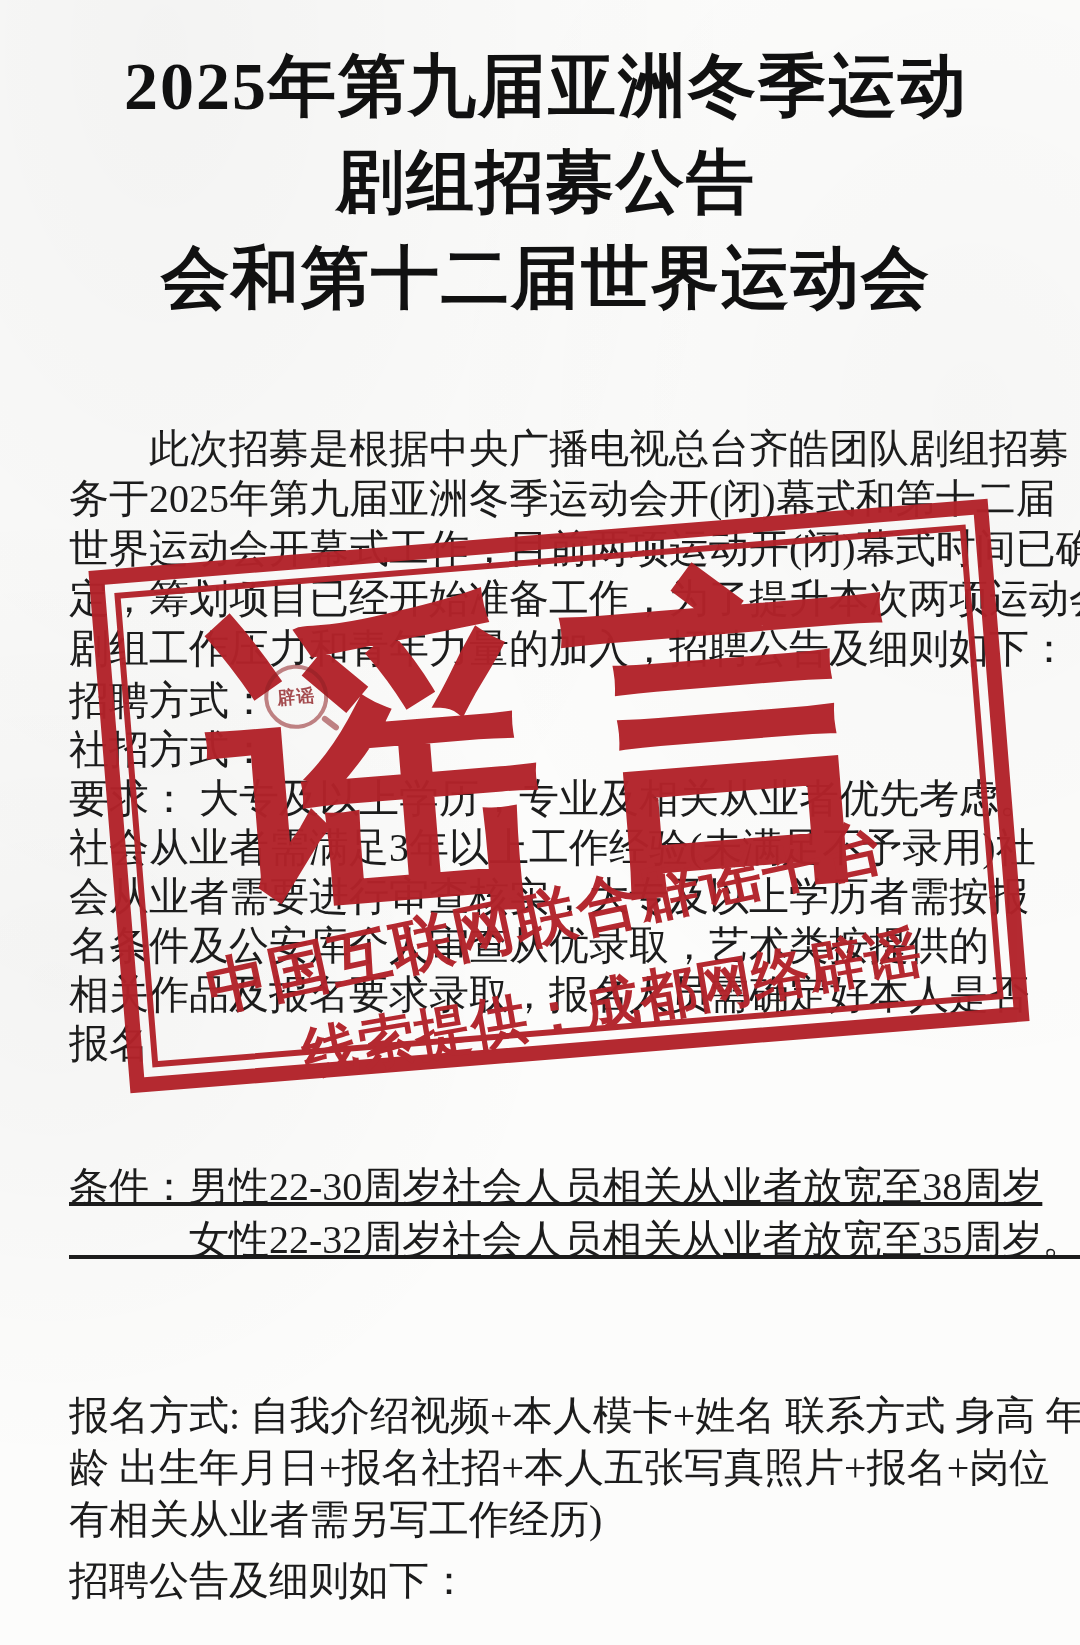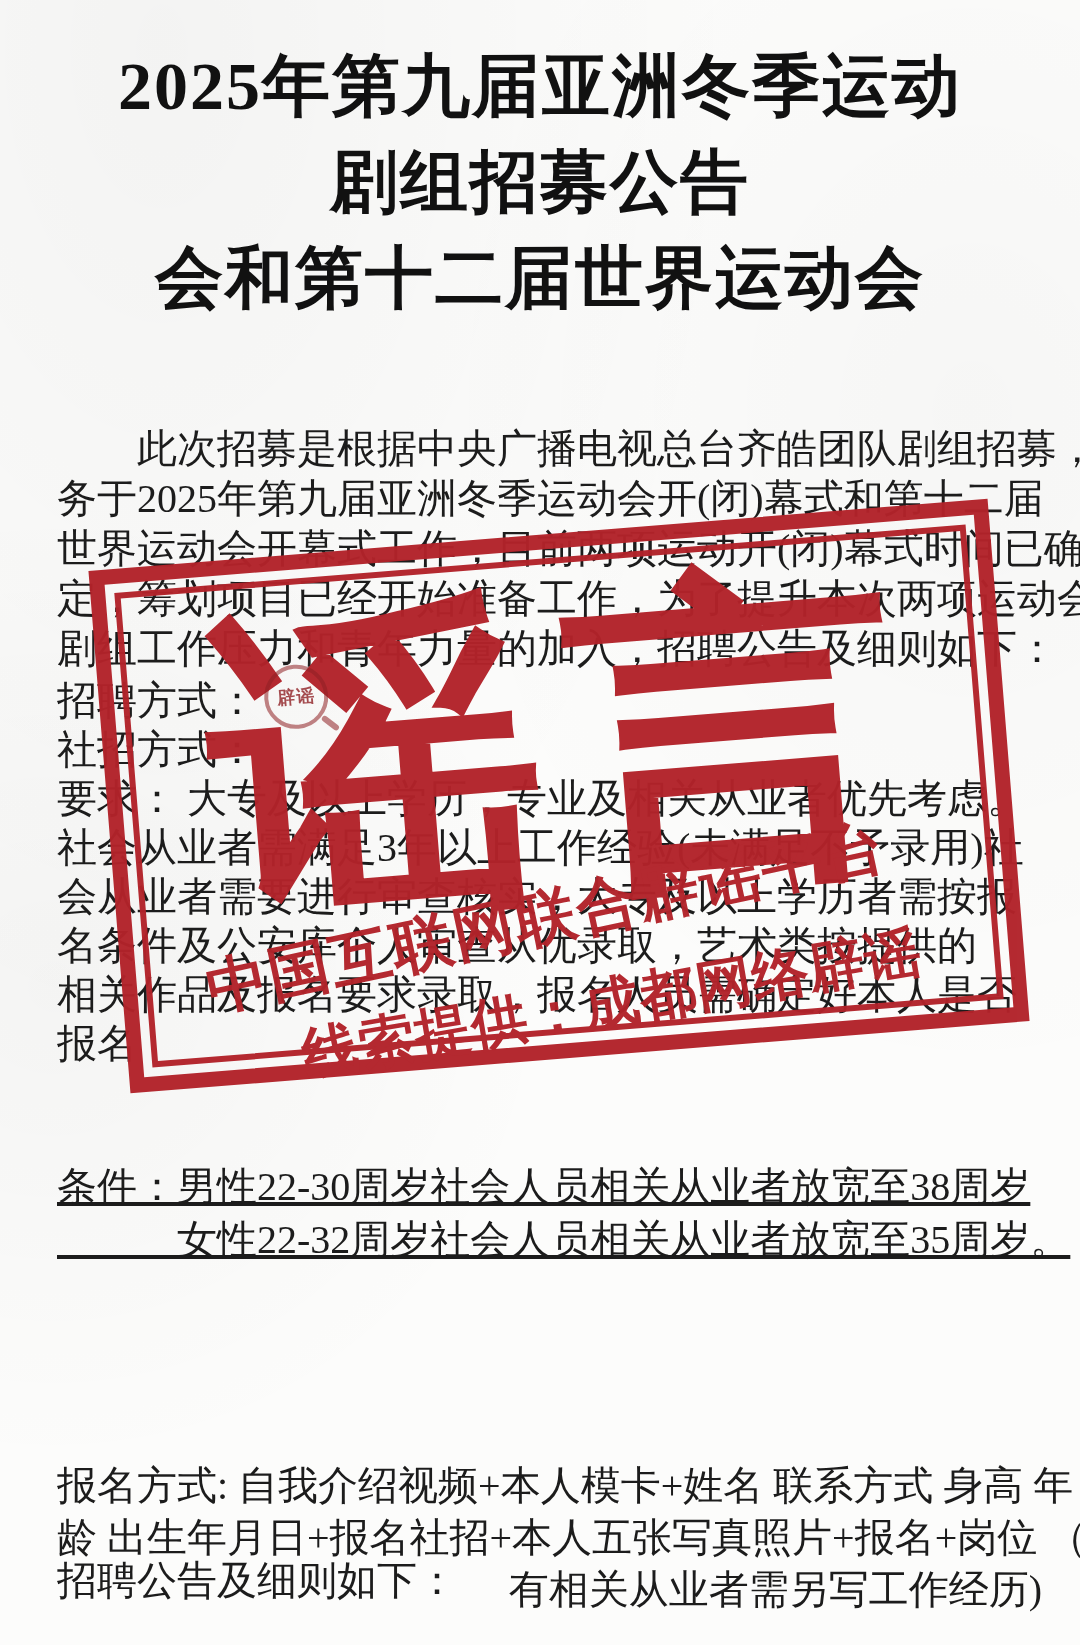--- a/index.html
+++ b/index.html
@@ -14,23 +14,23 @@
   }
   .title {
     position:absolute; top:38px; left:0; right:0;
     text-align:center; font-size:68px; font-weight:bold;
     line-height:96px; letter-spacing:2px; color:#111;
   }
   .block { position:absolute; left:57px; width:985px; font-size:40px; color:#1c1c1c; }
   .para1     { top:424px;  line-height:50px; }
   .recruit   { top:676px;  line-height:49px; }
   .condition { top:1160px; line-height:53px;text-decoration:underline; }
-  .signup    { top:1460px; line-height:52px;text-align:right; }
+  .signup    { top:1390px; line-height:52px; }
   .student   { top:1556px; line-height:50px; }
-  .line { white-space:nowrap; }
+  .line { white-space:nowrap;margin-left:12px; }
 
   
   .stamp {
     position:absolute; left:108px; top:534px; width:902px; height:524px;
     box-sizing:border-box; border:15px solid #b2232a;
     transform:rotate(-4.6deg); opacity:0.97;
   }
   .stamp-inner { position:absolute; inset:9px; border:6px solid #b2232a; }
   .stamp-big {
     position:absolute; top:8px; left:0; width:100%;

